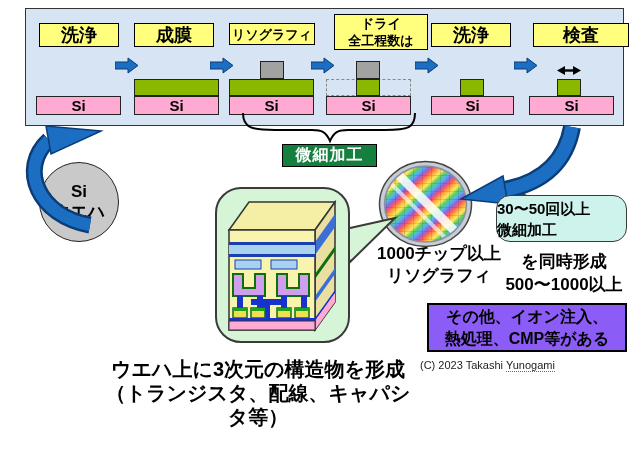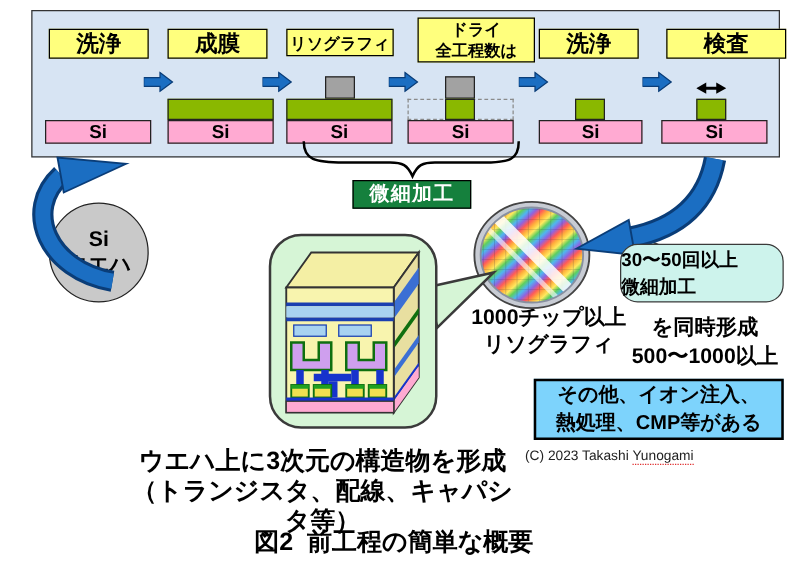--- a/index.html
+++ b/index.html
@@ -34,21 +34,21 @@
            background:#d6f5d6;border:2px solid #3a3a3a;border-radius:26px;box-sizing:border-box;z-index:4;}
   
   .cbubble{position:absolute;left:496px;top:195px;width:131px;height:47px;
            background:#cdf3ec;border:1.5px solid #3a3a3a;border-radius:14px;box-sizing:border-box;
            display:flex;flex-direction:column;align-items:flex-start;justify-content:center;
            font-weight:bold;font-size:15px;line-height:21px;z-index:4;text-align:center;}
   .note{position:absolute;font-weight:bold;text-align:center;}
   .chips-note{left:355px;top:243px;width:168px;font-size:17px;line-height:22px;}
   .total-note{left:500px;top:250px;width:128px;font-size:17px;line-height:23px;}
   .others-box{position:absolute;left:427px;top:303px;width:200px;height:49px;
-              background:#7dd3fc;border:2px solid #000;box-sizing:border-box;
+              background:#8b5cf6;border:2px solid #000;box-sizing:border-box;
               display:flex;flex-direction:column;align-items:center;justify-content:center;
               font-weight:bold;font-size:16px;line-height:22px;text-align:center;}
   .copyright{position:absolute;left:420px;top:359px;width:208px;text-align:left;
              font-size:11px;color:#222;}
   .copyright .uname{border-bottom:1px dotted #e03030;margin-left:3px;}
   .structure-note{left:100px;top:357px;width:316px;font-size:20px;line-height:24px;}
   .caption{position:absolute;left:0;top:420px;width:630px;text-align:center;
            font-weight:bold;font-size:20px;white-space:pre;}
   .overlay{position:absolute;left:0;top:0;z-index:3;pointer-events:none;}
   .wafersvg{position:absolute;left:378px;top:160px;z-index:2;}
@@ -248,15 +248,14 @@
 
   <div class="copyright">
     <span>(C) 2023 Takashi</span><span class="uname">Yunogami</span>
   </div>
 
   <div class="note structure-note">
     <div>ウエハ上に3次元の構造物を形成</div>
     <div>（トランジスタ、配線、キャパシタ等）</div>
   </div>
 
-  <div class="caption">図2  前工程の簡単な概要</div>
 
 </div>
 
 </body></html>

